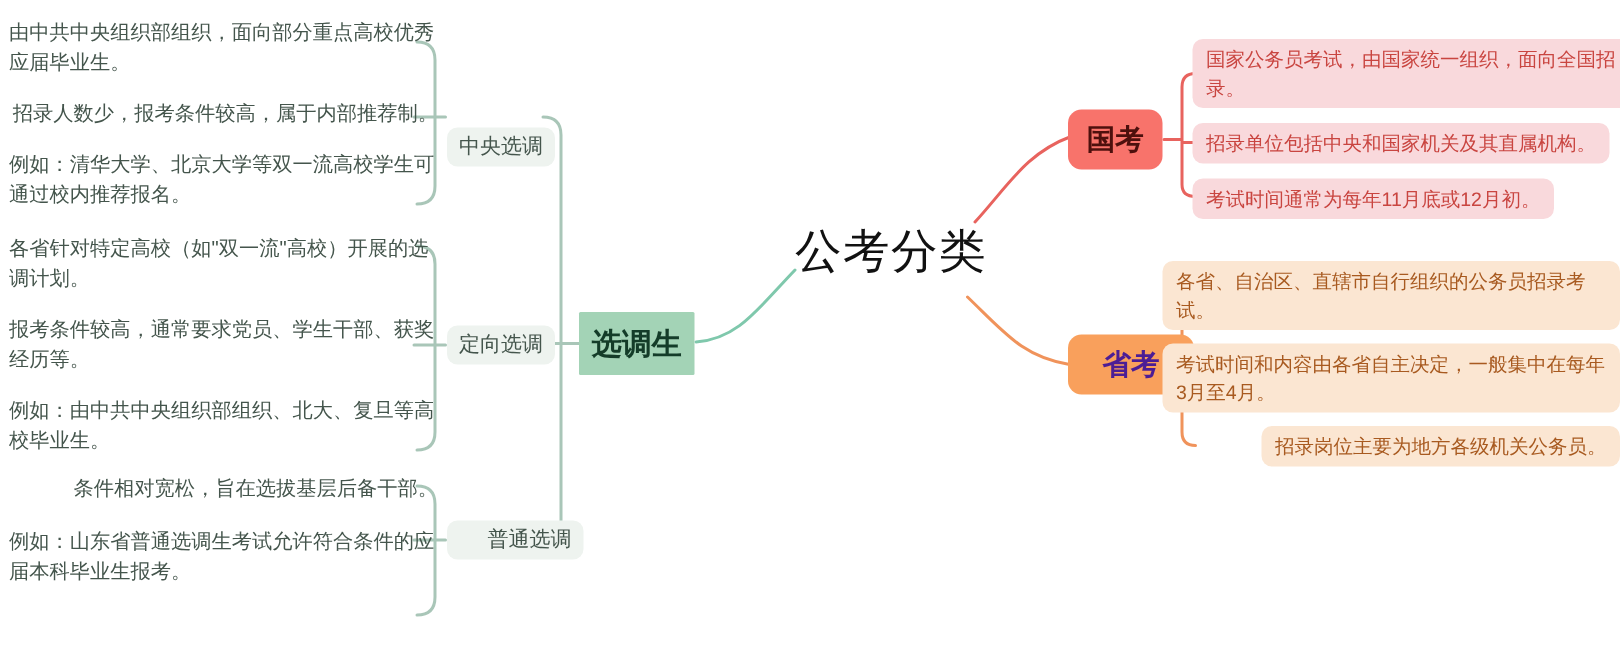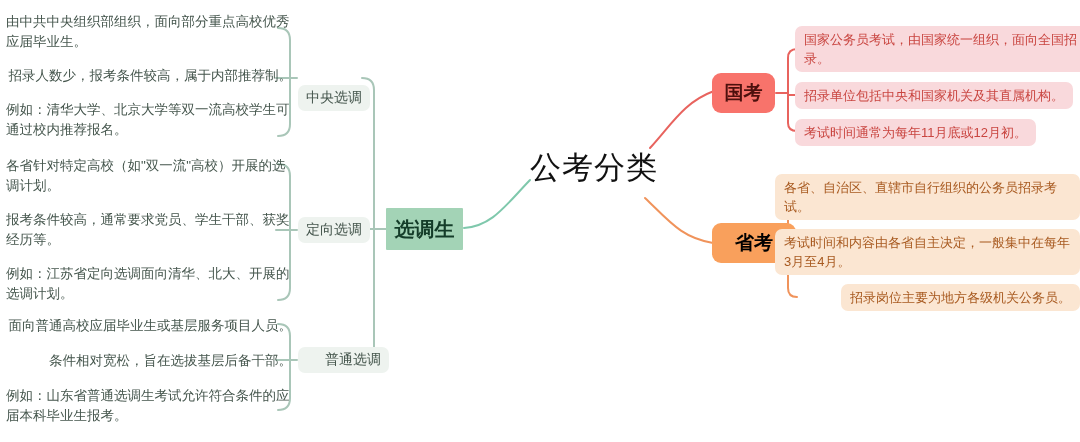--- a/index.html
+++ b/index.html
@@ -9,21 +9,21 @@
   svg.links path{fill:none;stroke-width:2;stroke-linecap:round;}
   .ln-red{stroke:#e8635e;}
   .ln-orange{stroke:#f0935b;}
   .ln-teal{stroke:#7fc8ac;}
   .ln-sage{stroke:#a9c6b8;}
 
   .node{position:absolute;z-index:1;box-sizing:border-box;display:flex;align-items:center;justify-content:center;}
   .center-title{left:524px;top:146px;width:140px;height:44px;font-size:31px;font-weight:normal;color:#111111;letter-spacing:1px;}
   .root-green{left:386px;top:208px;width:77px;height:42px;background:#a3d3b6;border-radius:1px;font-size:20px;font-weight:bold;color:#143c29;}
   .node-guokao{left:712px;top:73px;width:63px;height:40px;background:#f8736b;border-radius:9px;font-size:19px;font-weight:bold;color:#4d100d;}
-  .node-shengkao{left:712px;top:223px;width:84px;height:40px;background:#f9a05c;border-radius:9px;font-size:19px;font-weight:bold;color:#000000;}
+  .node-shengkao{left:712px;top:223px;width:84px;height:40px;background:#f9a05c;border-radius:9px;font-size:19px;font-weight:bold;color:#4c1d95;}
 
   .sub-label{position:absolute;z-index:1;left:298px;background:#eef3ef;border-radius:7px;padding:4px 8px;font-size:14px;color:#44554c;}
   .lbl-1{top:65px;margin-top:20px;}
   .lbl-2{top:217px;}
   .lbl-3{top:347px;padding-left:27px;}
 
   .left-group{position:absolute;z-index:1;left:6px;width:286px;display:flex;flex-direction:column;align-items:flex-end;}
   .lg-1{top:12px;gap:14px;}
   .lg-2{top:156px;gap:14px;}
   .lg-3{top:316px;gap:15px;}
@@ -73,25 +73,24 @@
 
   <div class="left-group lg-1">
     <div class="left-item">由中共中央组织部组织，面向部分重点高校优秀应届毕业生。</div>
     <div class="left-item">招录人数少，报考条件较高，属于内部推荐制。</div>
     <div class="left-item">例如：清华大学、北京大学等双一流高校学生可通过校内推荐报名。</div>
   </div>
 
   <div class="left-group lg-2">
     <div class="left-item">各省针对特定高校（如"双一流"高校）开展的选调计划。</div>
     <div class="left-item">报考条件较高，通常要求党员、学生干部、获奖经历等。</div>
-    <div class="left-item">例如：江苏省定向选调面向清华、北大、开展的选调计划。</div>
+    <div class="left-item">例如：由中共中央组织部组织、北大、复旦等高校毕业生。</div>
   </div>
 
   <div class="left-group lg-3">
-    <div class="left-item">面向普通高校应届毕业生或基层服务项目人员。</div>
     <div class="left-item">条件相对宽松，旨在选拔基层后备干部。</div>
     <div class="left-item">例如：山东省普通选调生考试允许符合条件的应届本科毕业生报考。</div>
   </div>
 
   <div class="node node-guokao">国考</div>
   <div class="node node-shengkao">省考</div>
 
   <div class="right-group rg-pink">
     <div class="leaf pink w-fix">国家公务员考试，由国家统一组织，面向全国招录。</div>
     <div class="leaf pink">招录单位包括中央和国家机关及其直属机构。</div>

